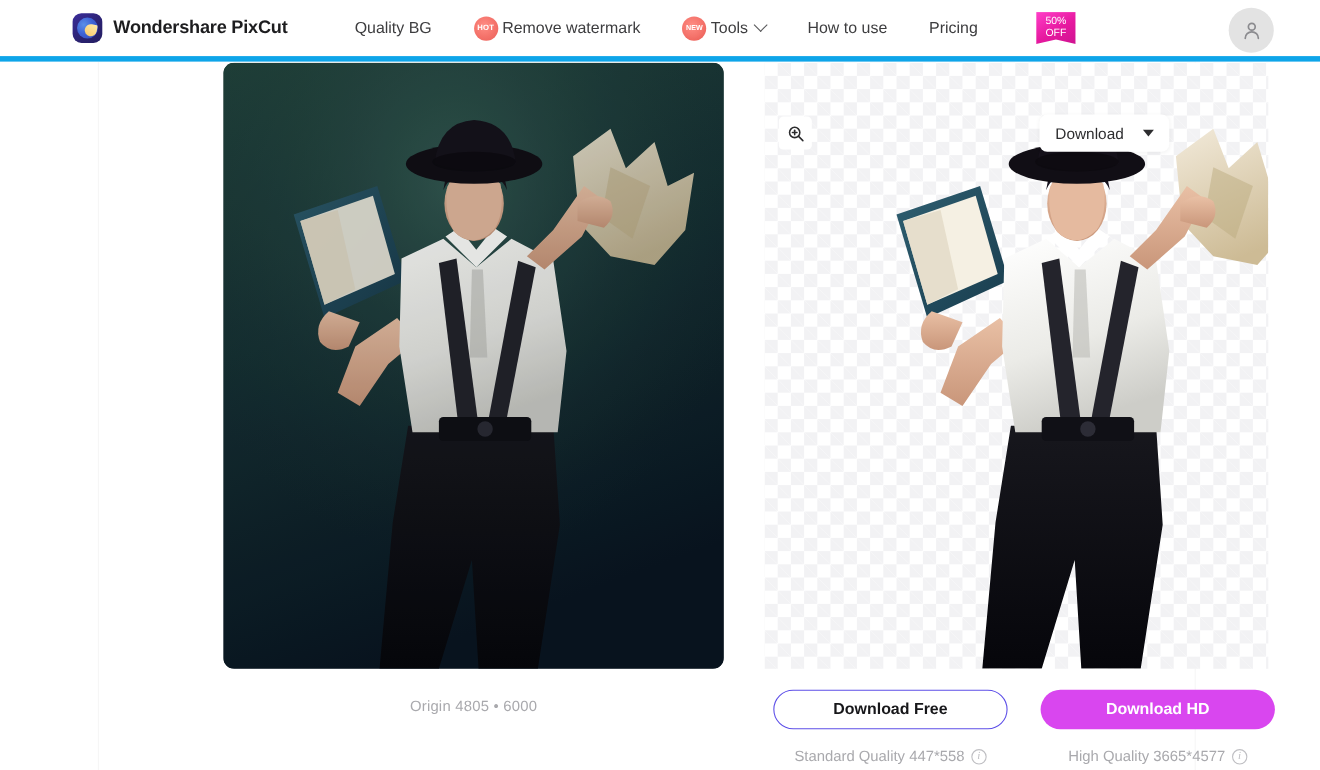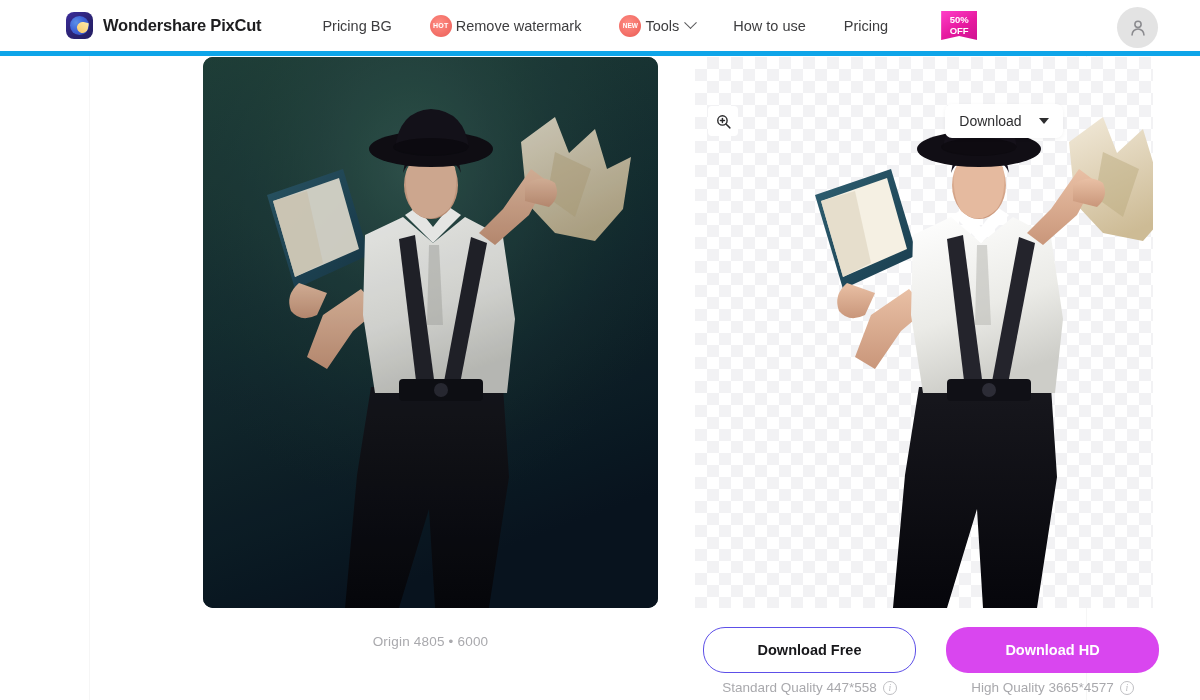--- a/index.html
+++ b/index.html
@@ -122,21 +122,21 @@
     cursor: pointer;
     position: relative;
     gap: 48px;
   }
   .off-badge {
     margin-left: 5px;
     width: 36px; height: 29px;
     background: linear-gradient(150deg, #ff3ec8 0%, #e6199f 55%, #cf1391 100%);
     color: #ffffff;
     font-size: 9.5px;
-    font-weight: bold;
+    font-weight: normal;
     line-height: 11px;
     text-align: center;
     padding-top: 3px;
     clip-path: polygon(0 0, 100% 0, 100% 100%, 50% 86%, 0 100%);
     flex: none;
   }
 
   .avatar {
     position: absolute;
     right: 42px;
@@ -245,21 +245,21 @@
   .subject { position: absolute; inset: 0; }
 
   
   .actions {
     position: absolute;
     left: 613px; top: 571px;
     display: flex;
     gap: 30px;
   }
   .btn {
-    width: 213px; height: 46px;
+    width: 213px; height: 36px;
     border-radius: 22px;
     font-size: 14.5px;
     font-weight: bold;
     display: flex; align-items: center; justify-content: center;
     cursor: pointer;
     white-space: nowrap;
   }
   .btn-free {
     background: #ffffff;
     border: 1.4px solid #5d4fe8;
@@ -308,21 +308,21 @@
   <div class="brand">
     <span class="brand-logo">
       <span class="disc"></span>
     </span>
     <span class="brand-name">Wondershare PixCut</span>
   </div>
 
   <div class="nav-links">
 
     <div class="nav-item">
-      <span class="nav-item-label">Pricing BG</span>
+      <span class="nav-item-label">Quality BG</span>
     </div>
 
     <div class="nav-item">
       <span class="hot-badge">HOT</span>
       <span class="nav-item-label">Remove watermark</span>
     </div>
 
     <div class="nav-item">
       <span class="new-badge">NEW</span>
       <span class="nav-item-label">Tools</span>

